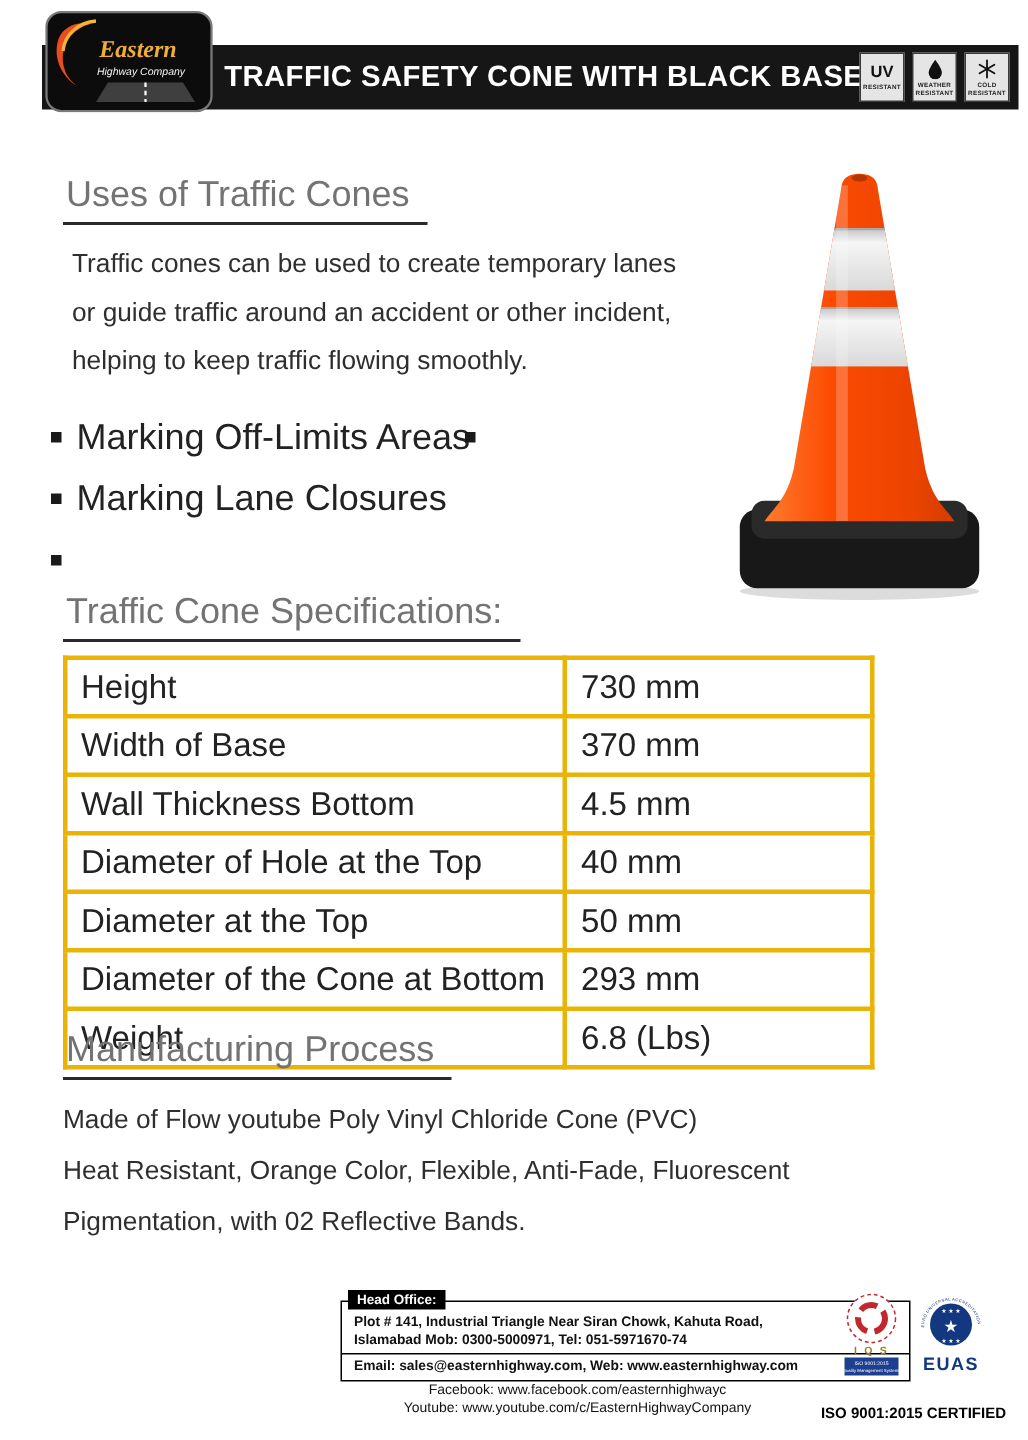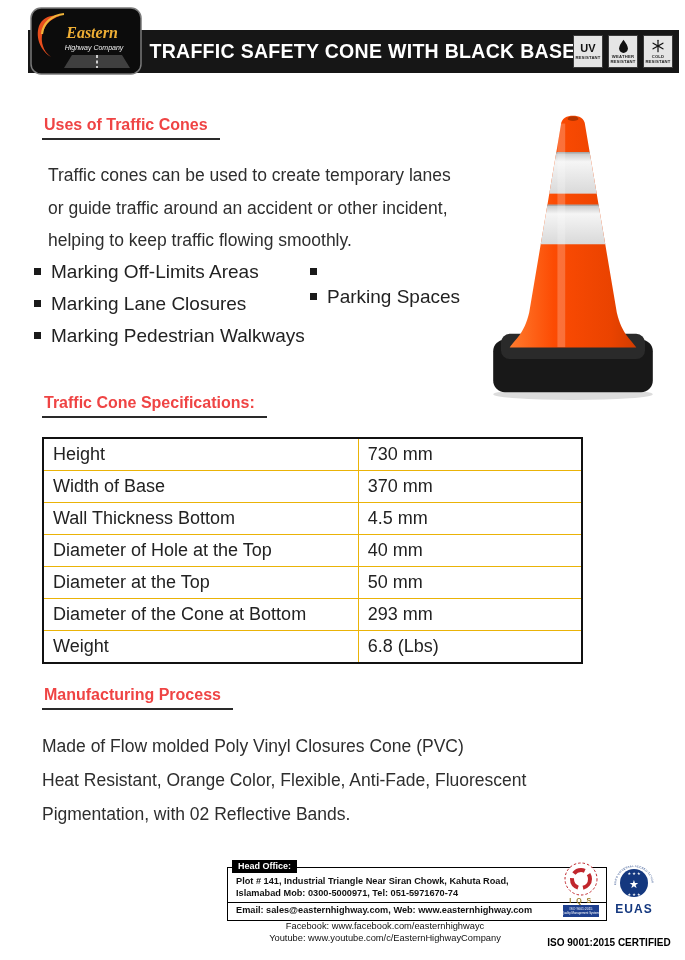--- a/index.html
+++ b/index.html
@@ -13,42 +13,42 @@
                   color: #fff; font-size: 19.5px; font-weight: 700; letter-spacing: 0.3px; white-space: nowrap; }
   .logo-wrap { position: absolute; left: 30px; top: 7px; width: 124px; height: 68px; z-index: 3; }
 
   .badges { position: absolute; right: 12px; top: 35px; display: flex; gap: 5px; z-index: 3; }
   .badge { width: 30px; height: 33px; background: #e5e5e5; border: 1px solid #3a3a3a;
            display: flex; flex-direction: column; align-items: center; justify-content: center; gap: 1px; }
   .badge-uv-text { font-size: 11px; font-weight: 800; color: #111; line-height: 11px; }
   .badge-caption { font-size: 4.2px; font-weight: 700; color: #222; text-align: center; line-height: 5px; letter-spacing: 0.2px; padding: 0 1px; }
 
   
-  .sec-heading { position: absolute; font-size: 16px; font-weight: 700; color: #ef4444;
+  .sec-heading { position: absolute; font-size: 24px; font-weight: 400; color: #737373;
                  border-bottom: 2.5px solid #2a2a2a; padding: 0 12px 4px 2px; white-space: nowrap; }
   .h-uses { left: 42px; top: 116px; }
   .h-specs { left: 42px; top: 394px; }
   .h-mfg { left: 42px; top: 686px; }
 
   
   .uses-par { position: absolute; left: 48px; top: 159px; width: 470px;
               font-size: 17.5px; color: #2e2e2e; line-height: 32.5px; }
   .bullets { position: absolute; left: 34px; top: 261px; width: 500px; }
   .bullet-col2 { position: absolute; left: 276px; top: 0; }
   .bullet-item { display: flex; align-items: flex-start; gap: 10px; margin-bottom: 11px;
-                 font-size: 19px; color: #222; line-height: 21px; white-space: nowrap; }
+                 font-size: 24px; color: #222; line-height: 21px; white-space: nowrap; margin-top: 20px; }
   .marker { width: 7px; height: 7px; background: #1a1a1a; margin-top: 7px; flex: 0 0 auto; }
 
   
   .cone-wrap { position: absolute; right: 12px; top: 108px; width: 200px; height: 292px; }
 
   
   .spec-table { position: absolute; left: 42px; top: 437px; width: 541px;
                 border-collapse: collapse; border: 2px solid #111; }
-  .spec-table td { border: 1px solid #eab308; font-size: 18px; color: #222;
+  .spec-table td { border: 3px solid #eab308; font-size: 22px; color: #222;
                    padding: 5px 12px 5px 9px; height: 21px; white-space: nowrap; }
   .spec-table td.lbl { width: 58.5%; }
   .spec-table td.val { text-align: left; }
 
   
   .mfg-text { position: absolute; left: 42px; top: 729px; width: 590px;
               font-size: 17.5px; color: #2e2e2e; line-height: 34px; }
 
   
   .office-box { position: absolute; left: 227px; top: 867px; width: 380px; border: 1px solid #000; background: #fff; }
@@ -120,30 +120,25 @@
       <div class="bullet-item">
         <span class="marker"></span>
         <span>Marking Off-Limits Areas</span>
       </div>
       <div class="bullet-item">
         <span class="marker"></span>
         <span>Marking Lane Closures</span>
       </div>
       <div class="bullet-item">
         <span class="marker"></span>
-        <span>Marking Pedestrian Walkways</span>
       </div>
     </div>
     <div class="bullet-col2">
       <div class="bullet-item">
         <span class="marker"></span>
-      </div>
-      <div class="bullet-item">
-        <span class="marker"></span>
-        <span>Parking Spaces</span>
       </div>
     </div>
   </div>
 
   <div class="cone-wrap">
     <svg width="200" height="292" viewBox="0 0 200 300">
       <defs>
         <linearGradient id="coneGrad" x1="0" y1="0" x2="1" y2="0">
           <stop offset="0" stop-color="#ff7b2e"></stop>
           <stop offset="0.35" stop-color="#fc4b03"></stop>
@@ -205,21 +200,21 @@
       <tr>
         <td class="lbl">Weight</td>
         <td class="val">6.8 (Lbs)</td>
       </tr>
     </tbody>
   </table>
 
   <div class="sec-heading h-mfg">Manufacturing Process</div>
 
   <div class="mfg-text">
-    <div>Made of Flow molded  Poly Vinyl Closures Cone (PVC)</div>
+    <div>Made of Flow youtube  Poly Vinyl Chloride Cone (PVC)</div>
     <div>Heat Resistant, Orange Color, Flexible, Anti-Fade,  Fluorescent</div>
     <div>Pigmentation, with 02 Reflective Bands.</div>
   </div>
 
   <div class="office-box">
     <span class="office-tab">Head Office:</span>
     <div class="office-lines">
       <div>Plot # 141, Industrial Triangle Near Siran Chowk, Kahuta Road,</div>
       <div>Islamabad Mob: 0300-5000971, Tel: 051-5971670-74</div>
     </div>

